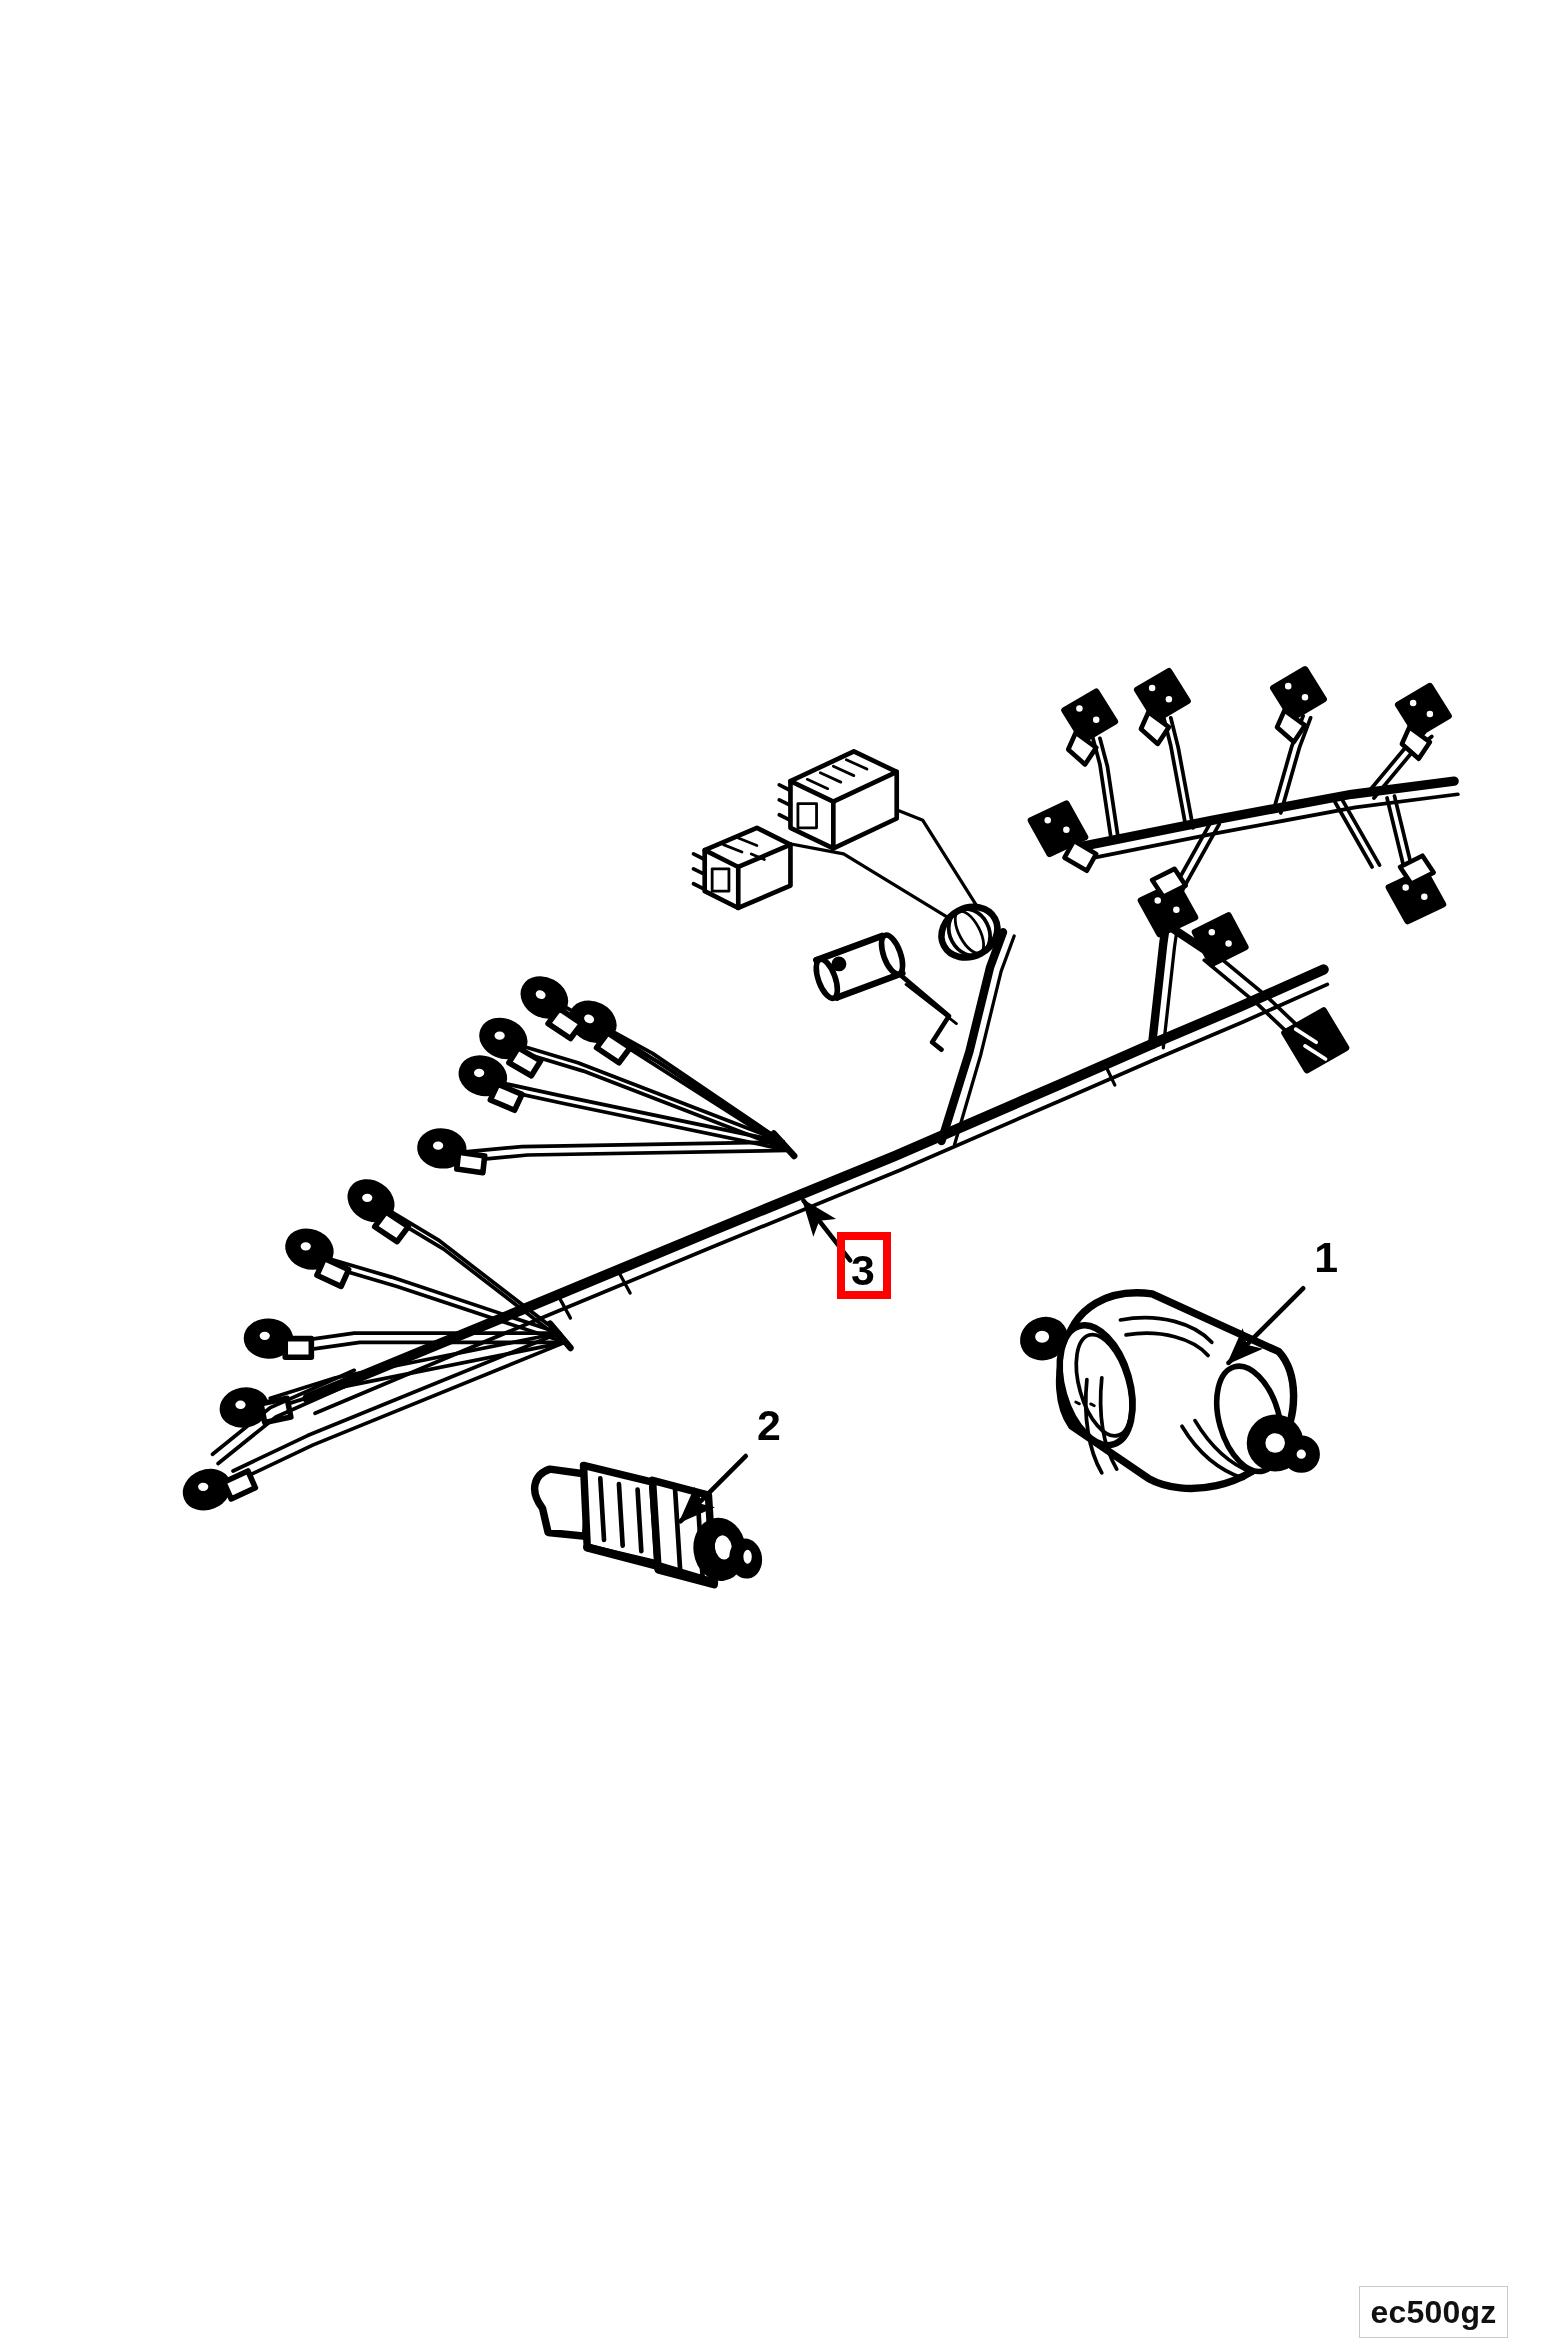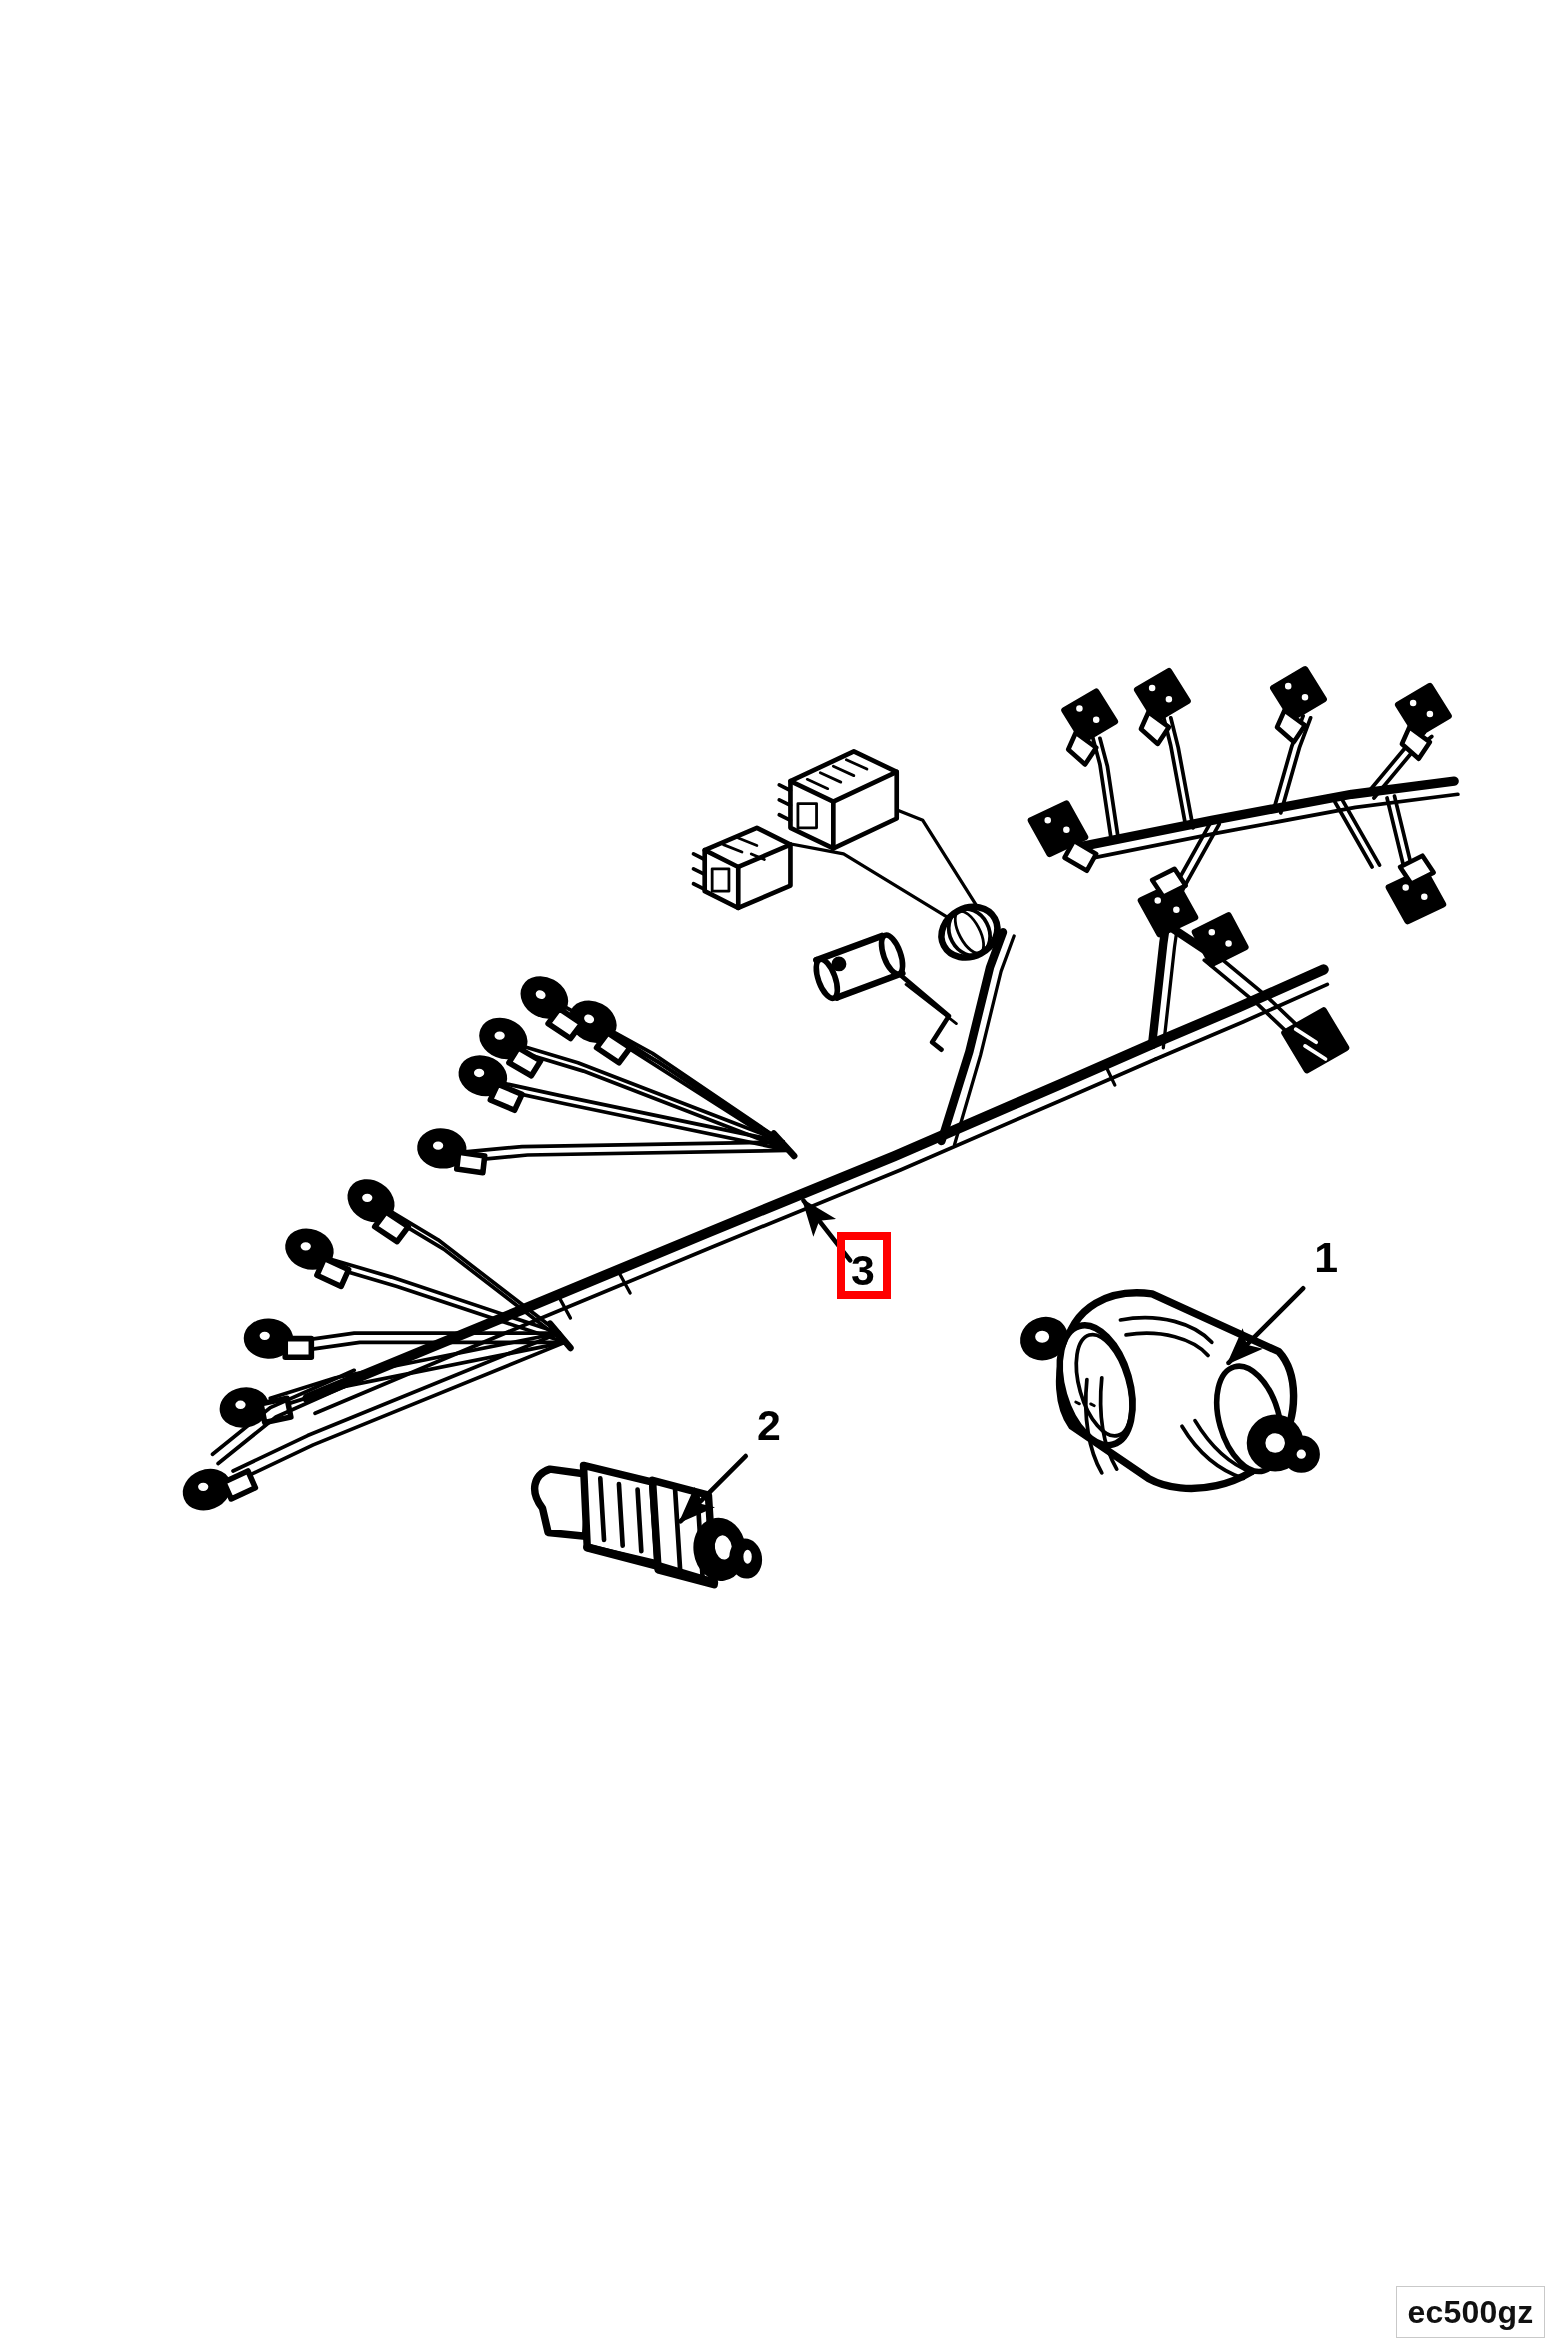--- a/index.html
+++ b/index.html
@@ -405,18 +405,18 @@
 
     </g>
 
     <text class="callout-num" x="1410" y="1365" text-anchor="start">1</text>
     <text class="callout-num" x="812" y="1545" text-anchor="start">2</text>
     <text class="callout-num" x="913" y="1378" text-anchor="start">3</text>
   </svg>
 
   <div class="hl-box" style="left:837px; top:1232px; width:54px; height:67px; border:8.4px solid #ff0000;"></div>
 
-  <div class="code-box" style="left:1396px; top:2286px; width:149px; height:52px;">
+  <div class="code-box" style="left:1359px; top:2286px; width:149px; height:52px;">
     <span class="code-text">ec500gz</span>
   </div>
 
 </div>
 
 
 </body></html>

